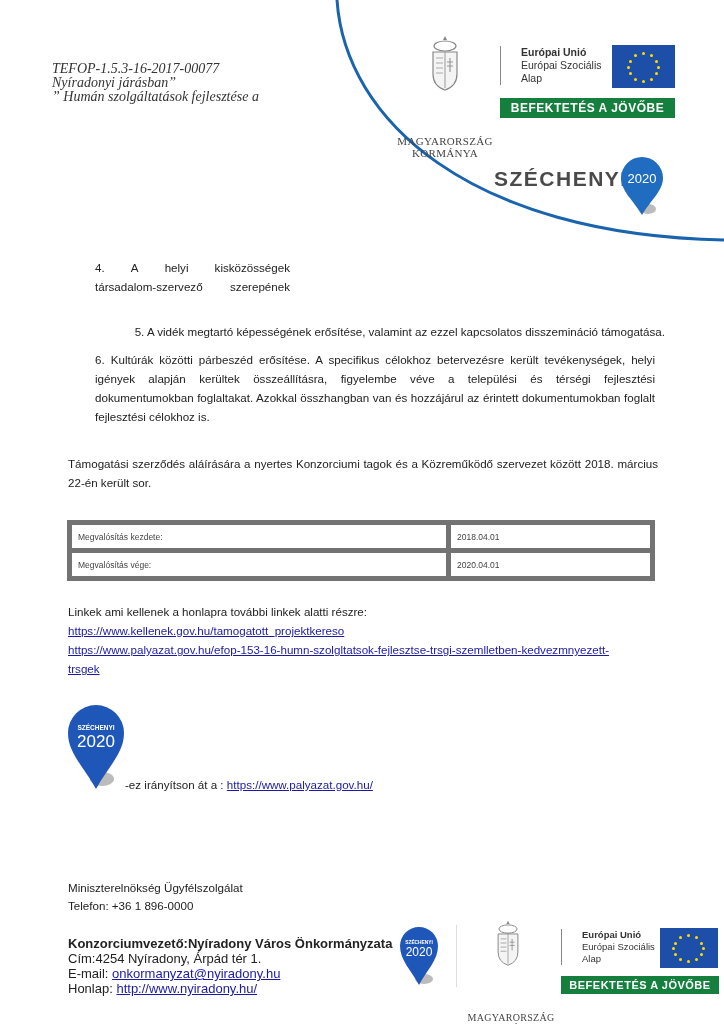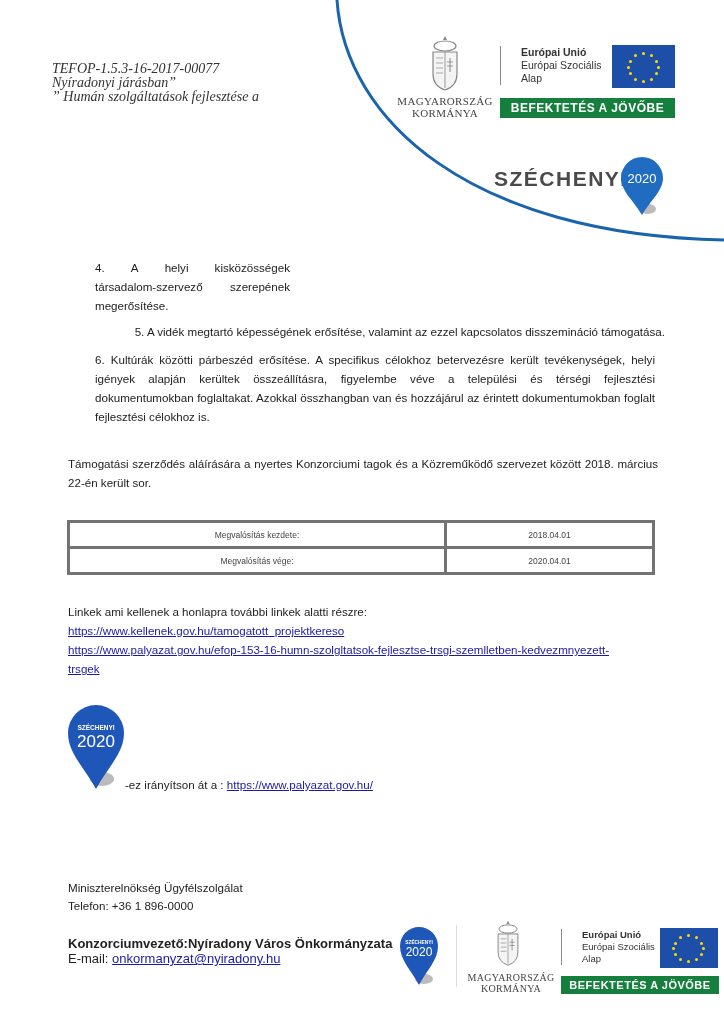--- a/index.html
+++ b/index.html
@@ -6,23 +6,23 @@
   body { width:724px; height:1024px; position:relative; overflow:hidden; font-family:"Liberation Sans", sans-serif; color:#222; }
   .abs { position:absolute; }
   .serif-it { font-family:"Liberation Serif", serif; font-style:italic; font-size:14px; line-height:14px; color:#333; }
   .body-text { font-size:11.6px; line-height:19px; color:#222; }
   .justify { text-align:justify; text-align-last:left; }
   a.link { color:#1a1aa6; text-decoration:underline; }
   .eu-flag { background:#1e4fa8; position:absolute; }
   .star { position:absolute; width:3px; height:3px; background:#ffdd00; border-radius:50%; }
   .invest { background:#15803d; color:#fff; font-weight:bold; text-align:center; position:absolute; letter-spacing:0.5px; }
   .eu-text { position:absolute; font-size:10.5px; line-height:13px; color:#333; border-left:1px solid #888; padding-left:20px; }
-  .mk-text { position:absolute; font-family:"Liberation Serif", serif; color:#444; text-align:center; letter-spacing:0.3px; }
+  .mk-text { position:absolute; font-family:"Liberation Serif", serif; color:#444; text-align:center; letter-spacing:0.3px;margin-top:40px; }
   table.dates { border-collapse:collapse; font-size:8.5px; color:#444; }
-  table.dates td { border:3px solid #737373; height:23px; padding:0 6px;text-align:center; }
+  table.dates td { border:5px solid #737373; height:23px; padding:0 6px; }
   .pin-label { fill:#fff; font-family:"Liberation Sans", sans-serif; }
 </style>
 </head>
 <body>
 
 <svg class="abs" style="left:0;top:0" width="724" height="260">
   <path d="M337,0 C345,120 470,235 724,240" fill="none" stroke="#1a64ad" stroke-width="3"></path>
 </svg>
 
 <div class="abs serif-it" style="left:52px;top:62px;width:240px;">
@@ -77,21 +77,20 @@
   <div style="display:flex;justify-content:space-between">
     <span>4.</span>
     <span>A</span>
     <span>helyi</span>
     <span>kisközösségek</span>
   </div>
   <div style="display:flex;justify-content:space-between">
     <span>társadalom-szervező</span>
     <span>szerepének</span>
   </div>
-  <div>megerősítése.</div>
 </div>
 
 <div class="abs body-text" style="left:95px;top:322px;width:570px;text-align:right;">5. A vidék megtartó képességének erősítése, valamint az ezzel kapcsolatos disszemináció támogatása.</div>
 
 <div class="abs body-text justify" style="left:95px;top:350px;width:560px;">6. Kultúrák közötti párbeszéd erősítése. A specifikus célokhoz betervezésre került tevékenységek, helyi igények alapján kerültek összeállításra, figyelembe véve a települési és térségi fejlesztési dokumentumokban foglaltakat. Azokkal összhangban van és hozzájárul az érintett dokumentumokban foglalt fejlesztési célokhoz is.</div>
 
 <div class="abs body-text justify" style="left:68px;top:454px;width:590px;">Támogatási szerződés aláírására a nyertes Konzorciumi tagok és a Közreműködő szervezet között 2018. március 22-én került sor.</div>
 
 <table class="abs dates" style="left:67px;top:520px;width:588px;">
   <tbody>
@@ -124,21 +123,23 @@
   <span>-ez irányítson át a : </span><a class="link" href="#">https://www.palyazat.gov.hu/</a>
 </div>
 
 <div class="abs body-text" style="left:68px;top:879px;line-height:18px;">
   <div>Miniszterelnökség Ügyfélszolgálat</div>
   <div>Telefon: +36 1 896-0000</div>
 </div>
 
 <div class="abs" style="left:68px;top:936px;font-size:13px;line-height:15px;color:#222;">
   <div style="font-weight:bold">Konzorciumvezető:Nyíradony Város Önkormányzata</div>
+  <div>Cím:4254 Nyíradony, Árpád tér 1.</div>
   <div><span>E-mail: </span><a class="link" href="#">onkormanyzat@nyiradony.hu</a></div>
+  <div><span>Honlap: </span><a class="link" href="#">http://www.nyiradony.hu/</a></div>
 </div>
 
 <div>
   <svg class="abs" style="left:398px;top:925px" width="44" height="62" viewBox="0 0 44 62">
     <ellipse cx="26" cy="54" rx="9" ry="5" fill="#bbb"></ellipse>
     <path d="M21,2 A19,19 0 0 1 40,21 C40,35 29,45 21,60 C13,45 2,35 2,21 A19,19 0 0 1 21,2 Z" fill="#1f57b8"></path>
     <text class="pin-label" x="21" y="19" text-anchor="middle" font-size="4.8" font-weight="bold">SZÉCHENYI</text>
     <text class="pin-label" x="21" y="31" text-anchor="middle" font-size="12">2020</text>
   </svg>
   <div class="abs" style="left:456px;top:925px;width:1px;height:62px;background:#ddd;"></div>

